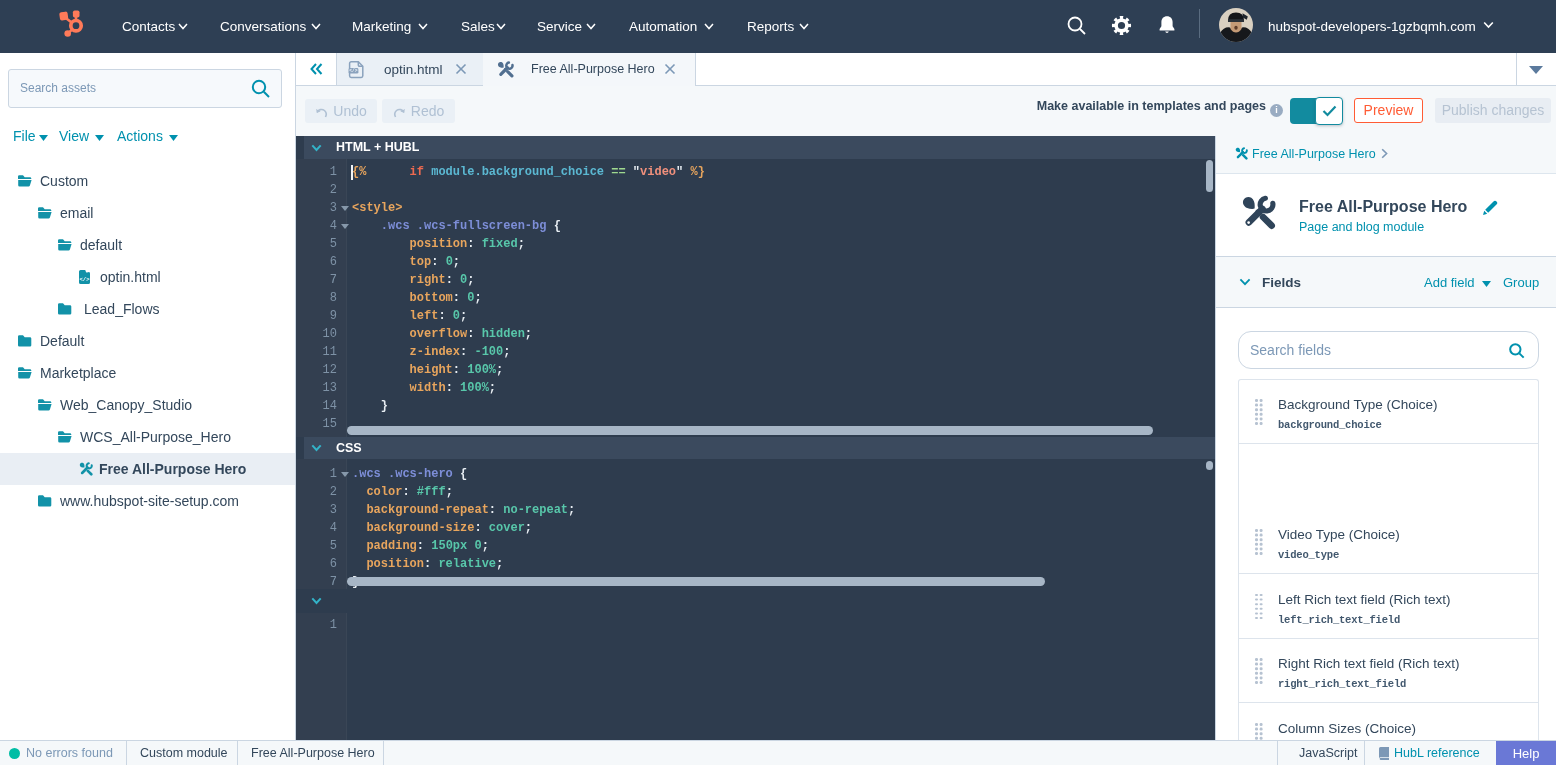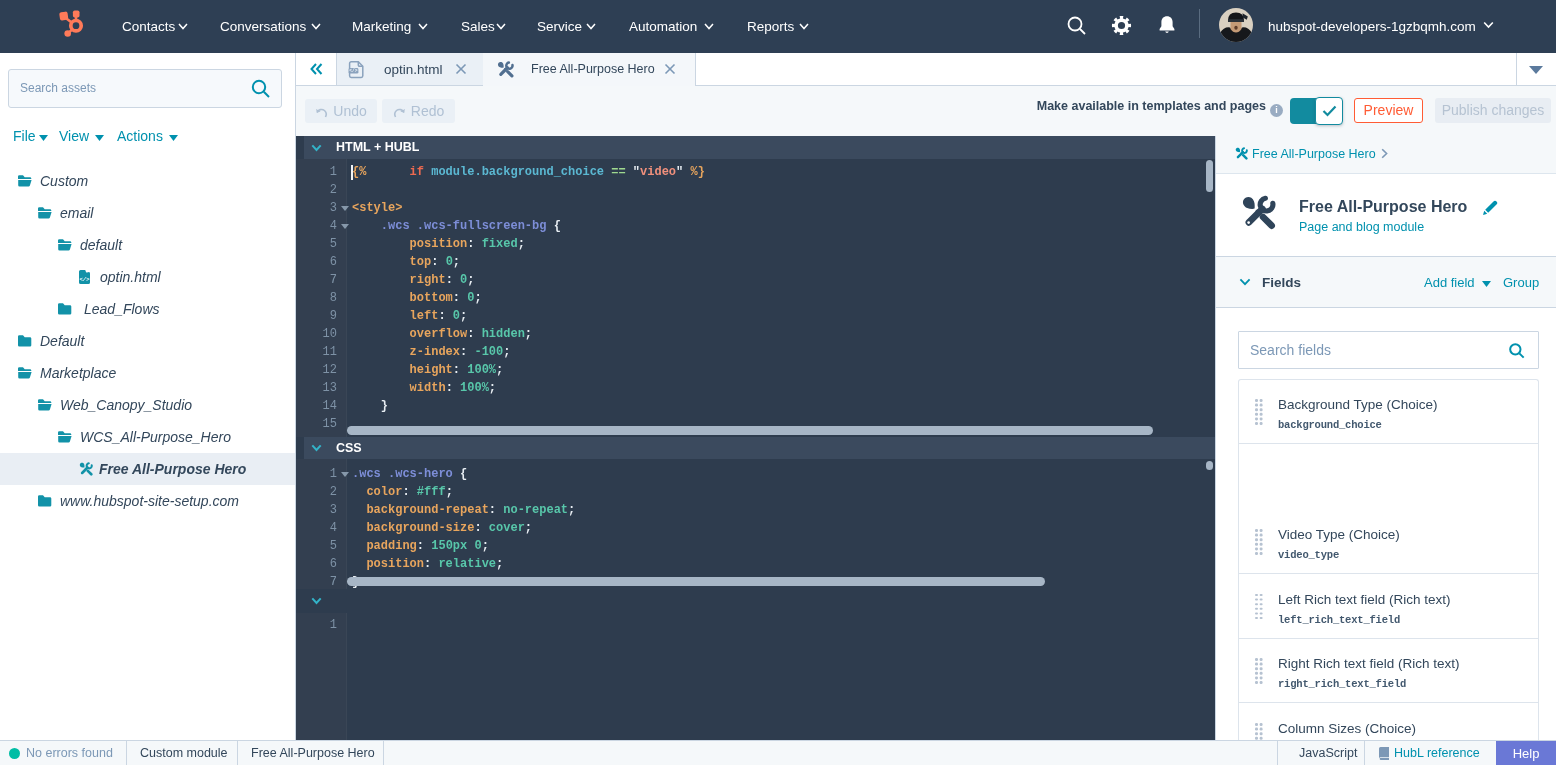--- a/index.html
+++ b/index.html
@@ -7,21 +7,21 @@
 .abs { position:absolute; }
 #app { position:relative; width:1556px; height:765px; }
 
 
 #nav { position:absolute; left:0; top:0; width:1556px; height:53px; background:#2e3f54; }
 .navitem { position:absolute; top:0; height:53px; line-height:53px; color:#ffffff; font-size:13.5px; white-space:nowrap; }
 
 
 #sidebar { position:absolute; left:0; top:53px; width:296px; height:687px; background:#fff; border-right:1px solid #cbd6e2; }
 #searchassets { position:absolute; left:8px; top:16px; width:274px; height:39px; background:#f6f9fc; border:1px solid #cbd6e2; border-radius:3px; color:#7c98b6; font-size:12px; line-height:37px; padding-left:11px; }
-.treerow { position:absolute; left:0; width:295px; height:32px; color:#33475b; font-size:14px;font-style:italic; }
+.treerow { position:absolute; left:0; width:295px; height:32px; color:#33475b; font-size:14px; }
 .treerow .lbl { position:absolute; top:50%; transform:translateY(-50%); white-space:nowrap; }
 .treerow svg { position:absolute; top:50%; transform:translateY(-50%); }
 .selrow { background:#e9eef4; font-weight:bold; }
 
 
 #tabbar { position:absolute; left:296px; top:53px; width:1260px; height:33px; background:#fff; }
 #tabbar .bottomline { position:absolute; left:0; bottom:0; height:1px; background:#cbd6e2; }
 
 
 #toolbar { position:absolute; left:296px; top:86px; width:1260px; height:50px; background:#f5f8fa; }
@@ -401,21 +401,21 @@
   <svg class="abs" style="left:23px;top:142px" width="12" height="8" viewBox="0 0 12 8" fill="none" stroke="#0091ae" stroke-width="1.8">
         <path d="M1.4 1.4 6 6.2 10.6 1.4"></path>
       </svg>
   <span class="abs" style="left:46px;top:139px;font-size:13.5px;font-weight:bold;color:#33475b">Fields</span>
   <span class="abs" style="left:208px;top:139px;font-size:13px;color:#0091ae">Add field</span>
   <svg class="abs" style="left:266px;top:145px" width="9" height="6" viewBox="0 0 9 6" fill="#0091ae">
         <path d="M0 0 H9 L4.5 6 Z"></path>
       </svg>
   <span class="abs" style="left:287px;top:139px;font-size:13px;color:#0091ae">Group</span>
 
-  <div class="abs" style="left:22px;top:195px;width:301px;height:38px;border:1px solid #cbd6e2;border-radius:1px;color:#7c98b6;font-size:14px;line-height:36px;padding-left:11px">Search fields</div>
+  <div class="abs" style="left:22px;top:195px;width:301px;height:38px;border:1px solid #cbd6e2;border-radius:13px;color:#7c98b6;font-size:14px;line-height:36px;padding-left:11px">Search fields</div>
   <svg class="abs" style="left:291px;top:205px" width="20" height="20" viewBox="0 0 24 24" fill="none" stroke="#0091ae" stroke-width="2.4">
         <circle cx="10" cy="10" r="6.2"></circle>
         <line x1="14.8" y1="14.8" x2="20" y2="20"></line>
       </svg>
 
   <div class="abs" style="left:22px;top:243px;width:301px;height:361px;border:1px solid #dde4ec;border-radius:3px 3px 0 0;border-bottom:none"></div>
   <div class="fielditem" style="top:243px">
         <div class="fi-border"></div>
         <div class="handle"></div>
         <div class="fi-title">Background Type (Choice)</div>

